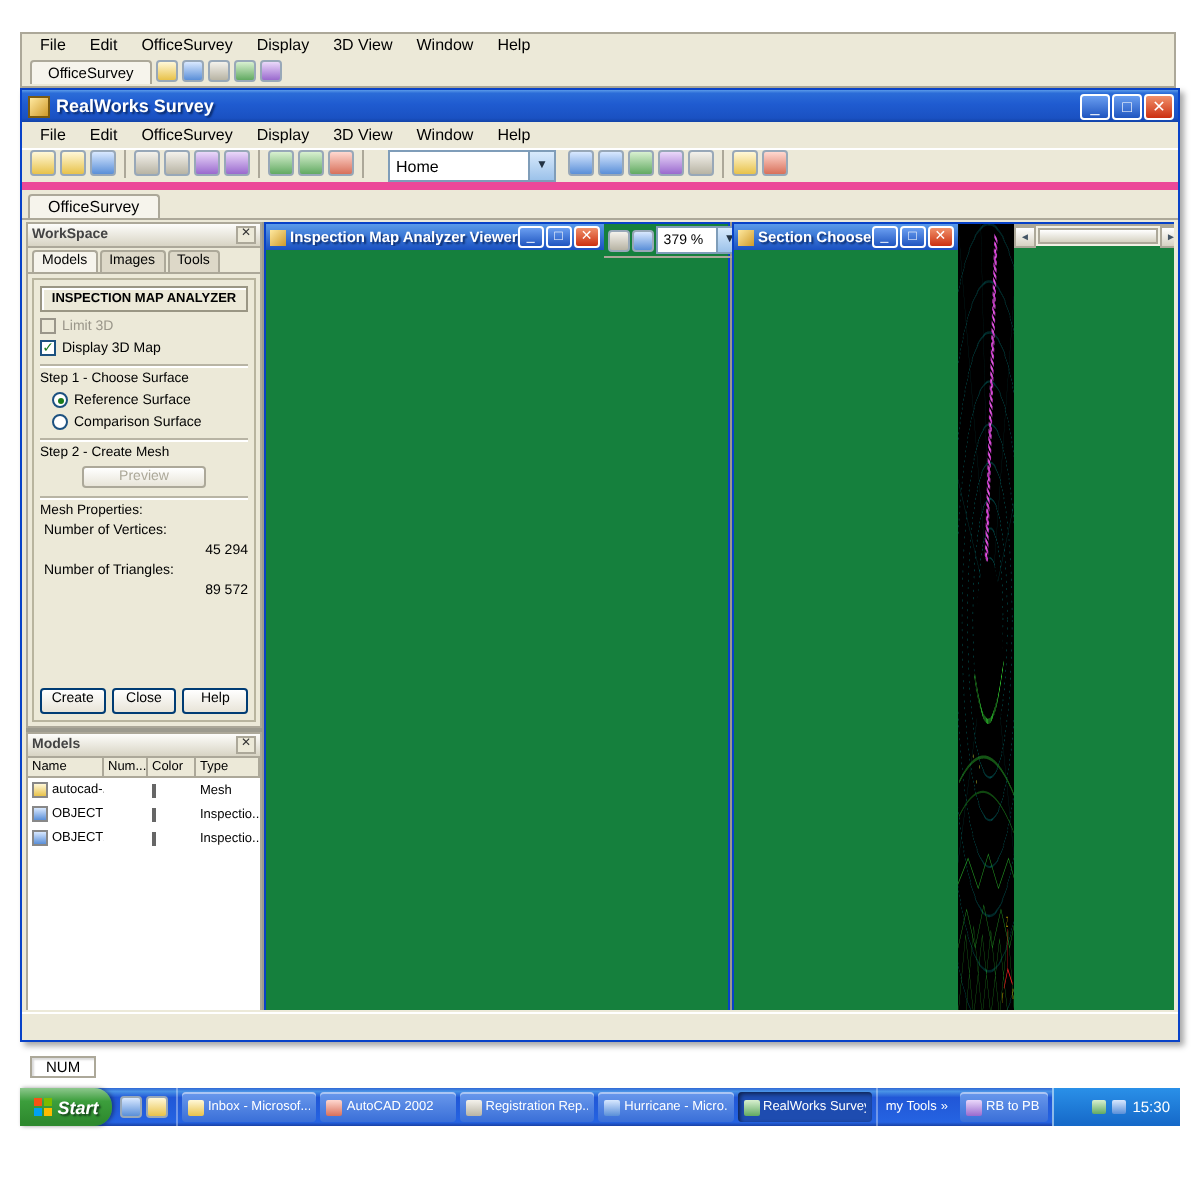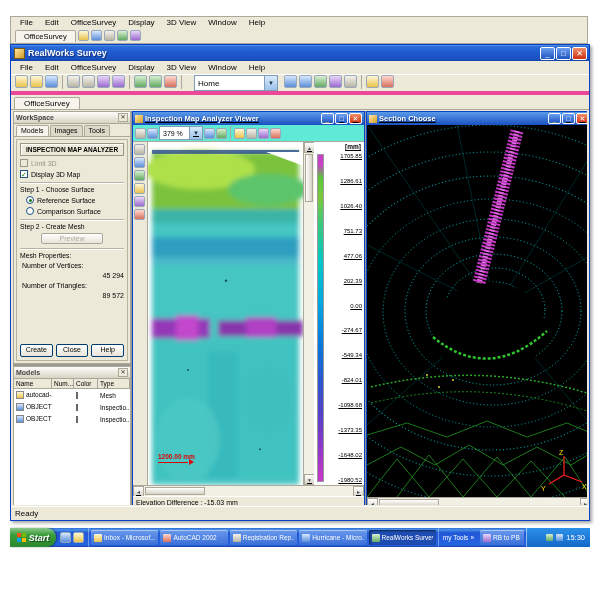--- a/index.html
+++ b/index.html
@@ -80,21 +80,21 @@
   .mp { position:absolute; left:0; top:255px; width:118px; height:142px; background:#fff; border:1px solid #ACA899; display:flex; flex-direction:column; }
   .mp-head { display:flex; font-size:6.5px; background:#ECE9D8; border-bottom:1px solid #ACA899; }
   .mp-head div { padding:1px 2px; border-right:1px solid #ACA899; overflow:hidden; white-space:nowrap; }
   .c-name { width:38px; } .c-num { width:22px; } .c-color { width:24px; } .c-type { flex:1; }
   .mp-row { display:flex; align-items:center; font-size:6.5px; height:12px; }
   .mp-row div { padding:0 2px; overflow:hidden; white-space:nowrap; }
   .row-ico { width:8px; height:8px; border:1px solid #888; display:inline-block; vertical-align:middle; margin-right:2px; }
   .swatch { width:12px; height:7px; border:1px solid #666; }
 
   
-  .child { border:1px solid #0842C8; background:#5eead4; display:flex; flex-direction:column; position:absolute;text-decoration:underline; }
+  .child { border:1px solid #0842C8; background:#15803d; display:flex; flex-direction:row; position:absolute; }
   .iw { left:119px; top:0; width:233px; height:398px; }
   .sw { left:353px; top:0; width:226px; height:398px; }
   .child-titlebar { height:13px; background:linear-gradient(180deg,#5a9ae8,#1a51c2); display:flex; align-items:center; padding:0 2px; flex:0 0 auto; }
   .child-titlebar .ct { color:#fff; font-weight:bold; font-size:7.5px; flex:1; white-space:nowrap; overflow:hidden; text-shadow:1px 1px 1px #0a2a6a; }
   .ct-ico { width:8px; height:8px; background:linear-gradient(135deg,#ffe9a0,#cf9a2a); margin-right:2px; }
 
   .iw-toolbar { height:17px; display:flex; align-items:center; gap:1px; padding:0 2px; border-bottom:1px solid #ACA899; flex:0 0 auto; }
   .zoom-combo { width:44px; height:14px; font-size:7px; }
   .iw-main { flex:1; display:flex; min-height:0; background:#fff; }
   .iw-left { width:15px; background:#ECE9D8; border-right:1px solid #ACA899; display:flex; flex-direction:column; gap:2px; padding:2px 1px; }
@@ -116,21 +116,21 @@
   .scale-bar { width:7px; margin:1px 2px 1px 3px;
     background:linear-gradient(180deg,#c840c8 0%,#c840c8 3%,#58c838 7%,#7cc83c 13%,#3cc87c 21%,#00c8c8 33%,#00a8e0 45%,#0080e0 56%,#2858d0 68%,#5840c8 80%,#9038c8 90%,#c838c8 100%);
     border:1px solid #999; }
   .scale-vals { flex:1; display:flex; flex-direction:column; justify-content:space-between; text-align:right; padding-right:1px; }
   .iw-status { height:12px; background:#ECE9D8; border-top:1px solid #fff; font-size:7px; display:flex; align-items:center; padding-left:3px; flex:0 0 auto; }
 
   .sw-canvas { flex:1; background:#000; position:relative; overflow:hidden; min-height:0; }
   .fillsvg { position:absolute; inset:0; width:100%; height:100%; }
 
   
-  .taskbar { position:absolute; left:10px; top:528px; width:580px; height:19px; display:flex; align-items:stretch;
+  .taskbar { position:absolute; left:10px; top:544px; width:580px; height:19px; display:flex; align-items:stretch;
     background:linear-gradient(180deg,#3168d5 0%,#4993e6 9%,#2157d7 25%,#2563e2 90%,#1941a5 100%); }
   .start { width:46px; background:linear-gradient(180deg,#8ec88e 0%,#3c9e3c 35%,#2e8a2e 90%); border-radius:0 9px 9px 0; color:#fff; font-weight:bold; font-style:italic; font-size:9px; display:flex; align-items:center; justify-content:center; gap:3px; text-shadow:1px 1px 1px #14421a; box-shadow:1px 0 2px rgba(0,0,0,.4); }
   .winflag { width:9px; height:9px; display:grid; grid-template-columns:4px 4px; grid-template-rows:4px 4px; gap:1px; }
   .winflag i { display:block; } .wf1{background:#f65314}.wf2{background:#7cbb00}.wf3{background:#00a1f1}.wf4{background:#ffbb00}
   .ql { display:flex; align-items:center; gap:2px; padding:0 4px; border-right:1px solid rgba(255,255,255,.35); }
   .tasks { display:flex; gap:2px; padding:2px; flex:1; min-width:0; }
   .task { width:70px; background:linear-gradient(#6a99ec,#3a6fd8); border-radius:2px; color:#fff; font-size:6.5px; display:flex; align-items:center; gap:2px; padding:0 3px; box-shadow:inset 0 1px rgba(255,255,255,.45); overflow:hidden; }
   .task span { white-space:nowrap; overflow:hidden; }
   .task.active { background:#1e4cb0; box-shadow:inset 1px 1px 2px rgba(0,0,0,.55); }
   .task .ti { width:8px; height:8px; flex:0 0 auto; border-radius:1px; }
@@ -478,21 +478,20 @@
         <span class="sbtn">◄</span>
         <span class="hthumb"></span>
         <span class="strack"></span>
         <span class="sbtn">►</span>
       </div>
     </div>
 
   </div>
 
   <div class="statusbar">
-    <span class="sb-left">Ready</span>
     <span class="sb-num">NUM</span>
   </div>
 </div>
 
 <div class="taskbar">
   <div class="start">
     <span class="winflag">
         <i class="wf1"></i>
         <i class="wf2"></i>
         <i class="wf3"></i>

